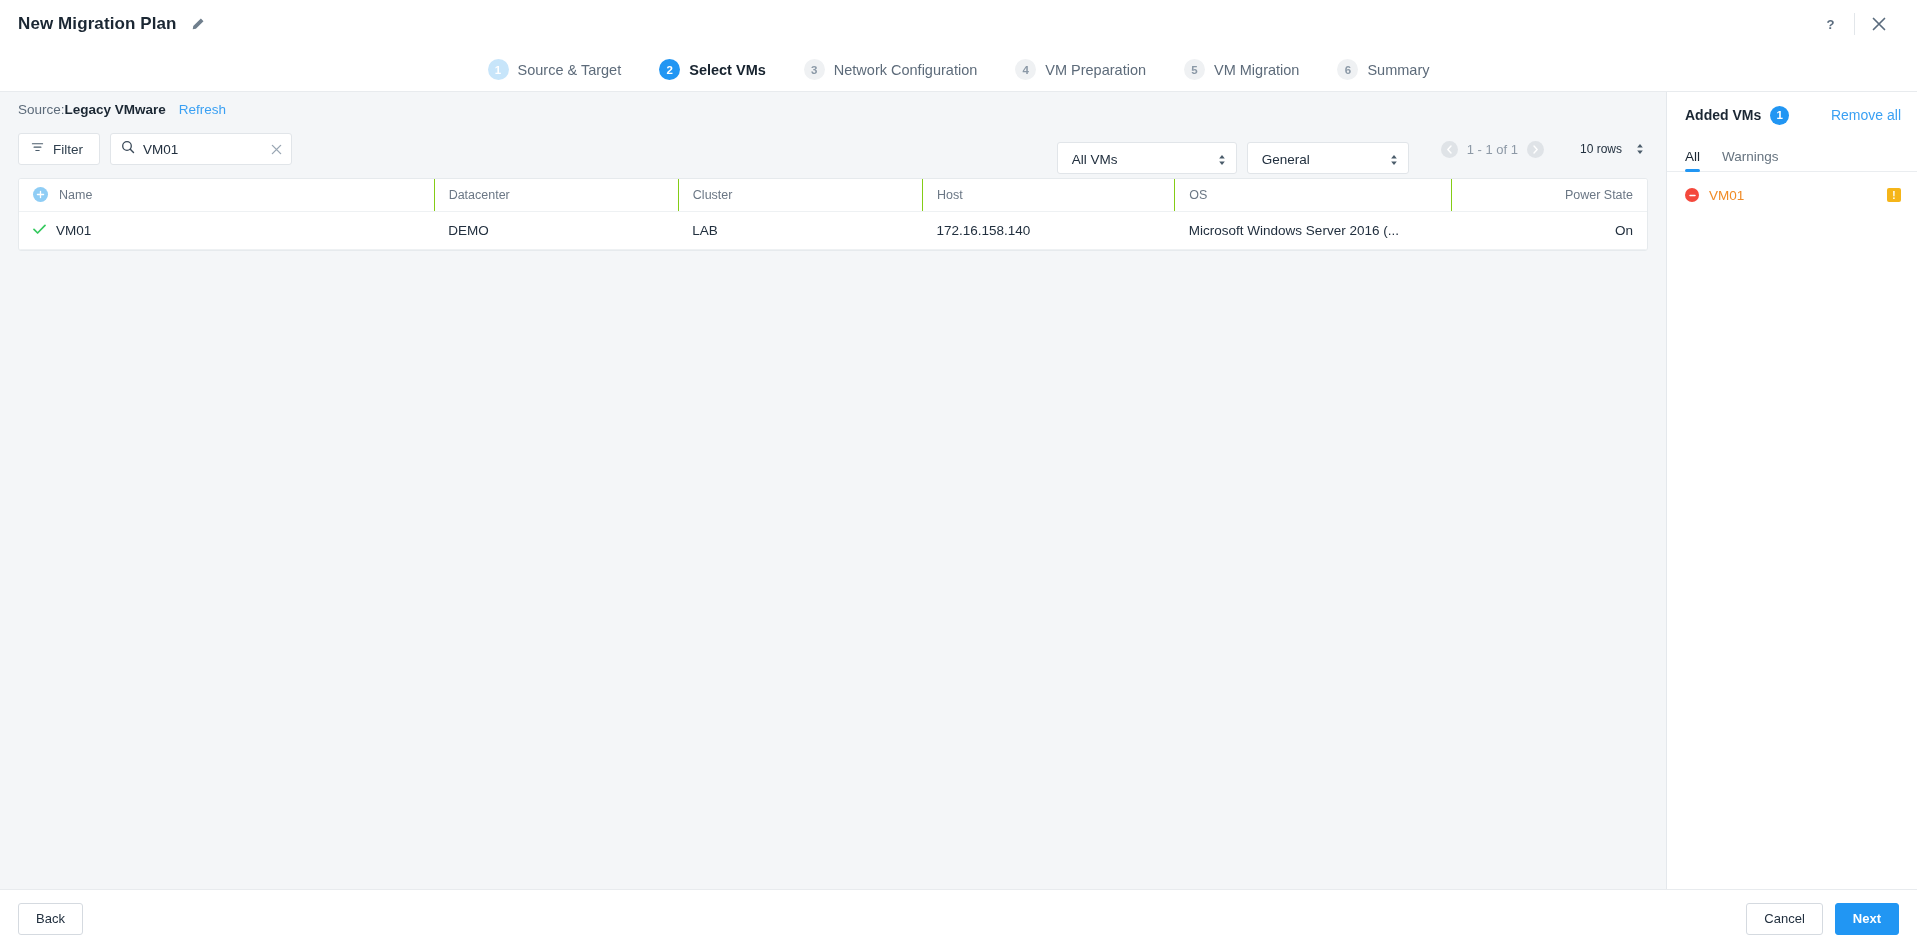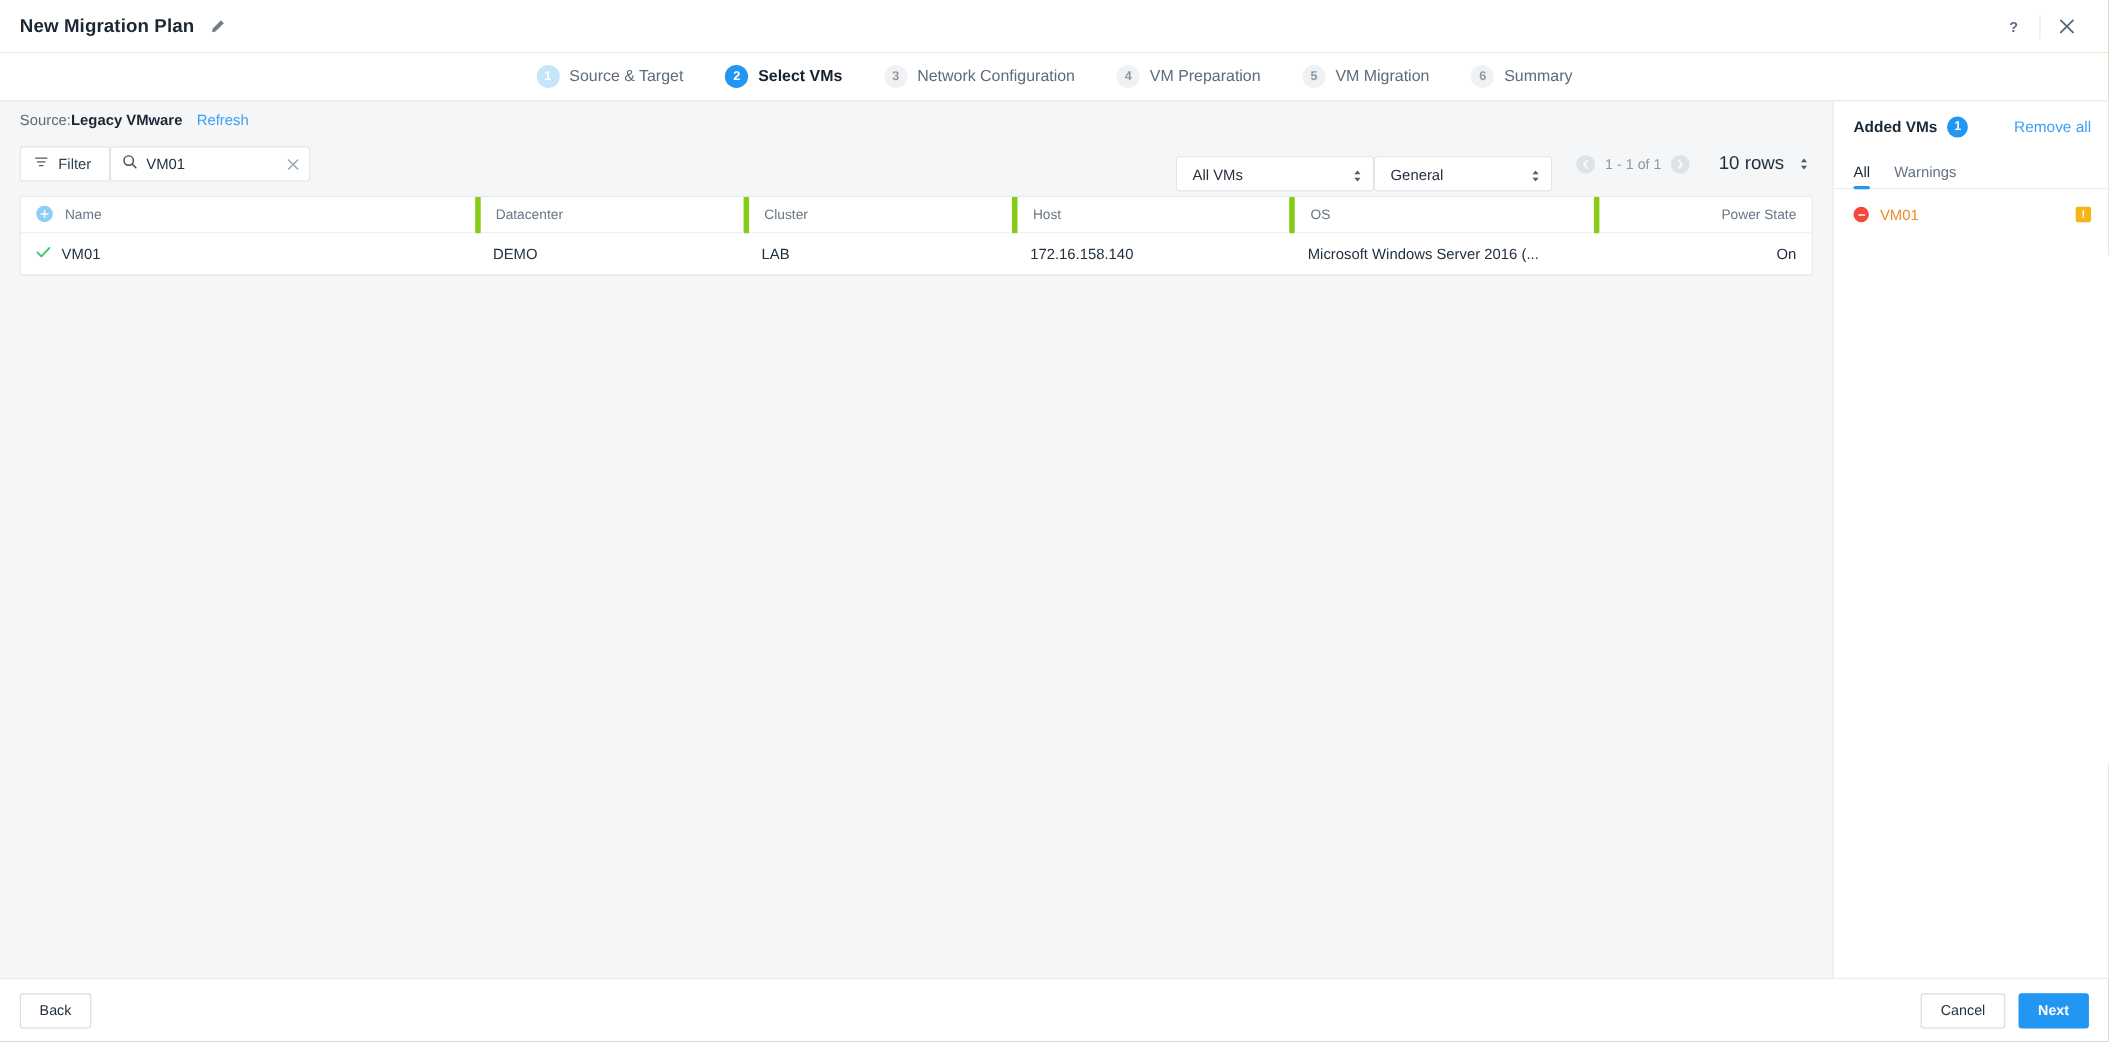--- a/index.html
+++ b/index.html
@@ -114,20 +114,21 @@
   .source-line .src-val { font-weight: bold; color: #1b2733; }
   .refresh-link {
     color: #3aa0f3; cursor: pointer; margin-left: 13px; font-size: 13.5px;
   }
 
   
   .toolbar {
     display: flex; align-items: center;
     padding: 0 18px 0 18px;
     height: 46px;
+    gap: 10px;
   }
   .filter-btn {
     height: 32px;
     background: #ffffff;
     border: 1px solid #e1e5e9;
     border-radius: 3px;
     display: flex; align-items: center; gap: 9px;
     padding: 0 16px 0 12px;
     font-size: 13.5px;
     color: #30404f;
@@ -181,41 +182,41 @@
   }
   .pg-arrow {
     width: 17px; height: 17px; border-radius: 50%;
     background: #dfe3e7; color: #ffffff;
     display: flex; align-items: center; justify-content: center;
     font-size: 10px; cursor: pointer;
   }
   .rows-sel {
     display: flex; align-items: center; gap: 14px;
     margin-left: 26px; margin-right: 4px;
-    font-size: 17px; color: #22303f; cursor: pointer;
+    font-size: 12px; color: #22303f; cursor: pointer;
   }
 
   
   .table-wrap {
     margin: 6px 18px 0 18px;
     background: #ffffff;
     border: 1px solid #e6eaed;
     border-radius: 3px;
     overflow: hidden;
   }
   table { width: 100%; border-collapse: collapse; table-layout: fixed; }
   thead th {
     height: 32px;
     font-size: 12.5px;
     font-weight: normal;
     color: #6b7ембs;
     color: #6b7785;
     text-align: left;
     padding: 0 14px;
-    border-right: 5px solid #84cc16;
+    border-right: 1px solid #84cc16;
     border-bottom: 1px solid #eef1f3;
     background: #ffffff;
     vertical-align: middle;
     white-space: nowrap;
     overflow: hidden;
     cursor: pointer;
   }
   thead th:last-child { border-right: none; text-align: right; }
   .th-name-inner { display: flex; align-items: center; gap: 11px; }
   .plus-circle {

